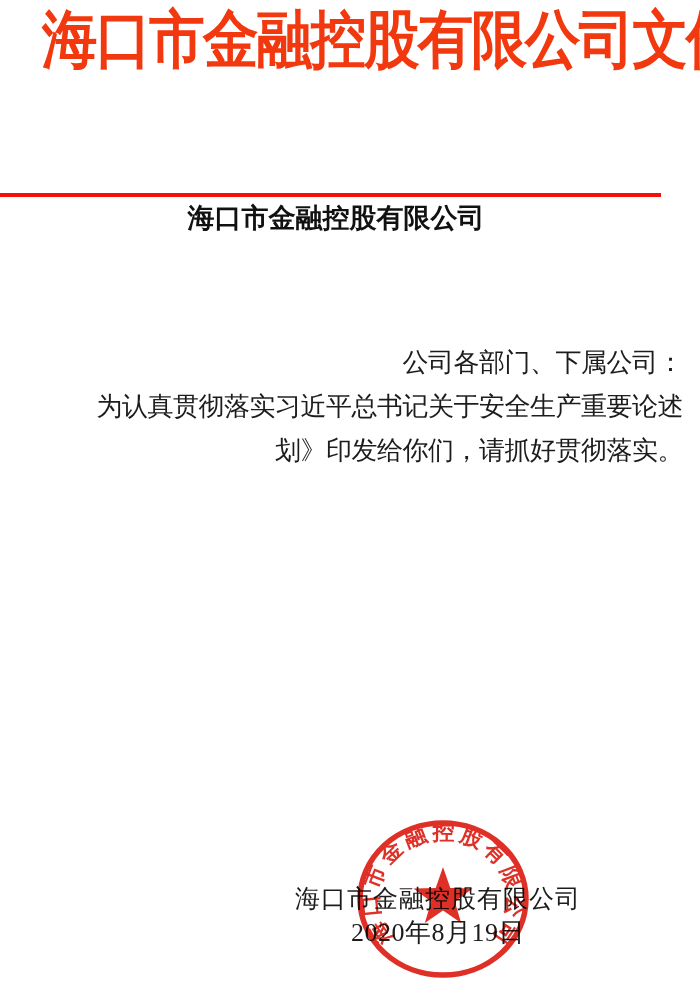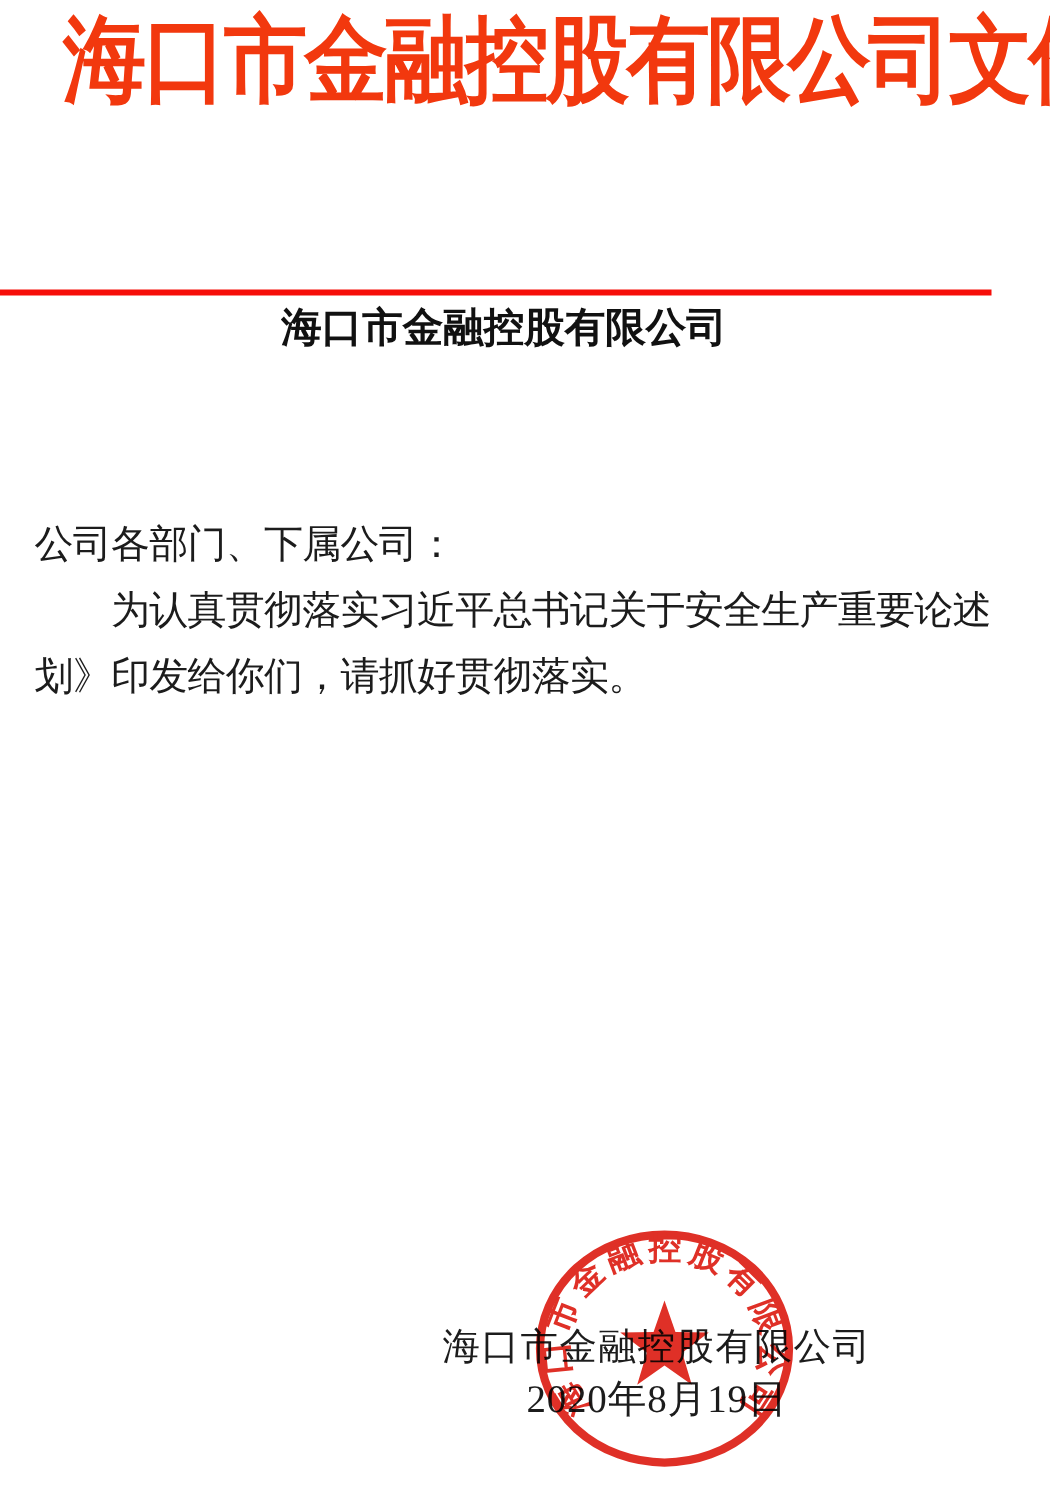--- a/index.html
+++ b/index.html
@@ -48,21 +48,21 @@
     text-align:center;
     font-family:"Liberation Sans","DejaVu Sans",sans-serif;
     font-weight:bold;
     font-size:30px;line-height:38px;
     letter-spacing:-1px;
     color:#111;
     white-space:nowrap;
   }
   
   .body-block{
-    position:absolute;top:341px;left:23px;width:660px;
+    position:absolute;top:341px;left:23px;width:660px;text-align:right;
   }
   .body-line{
     font-size:26px;
     line-height:44px;
     min-height:44px;
     letter-spacing:-0.5px;
     white-space:pre;
     color:#1c1c1c;
     font-family:"Liberation Serif","DejaVu Serif",serif;
   }

